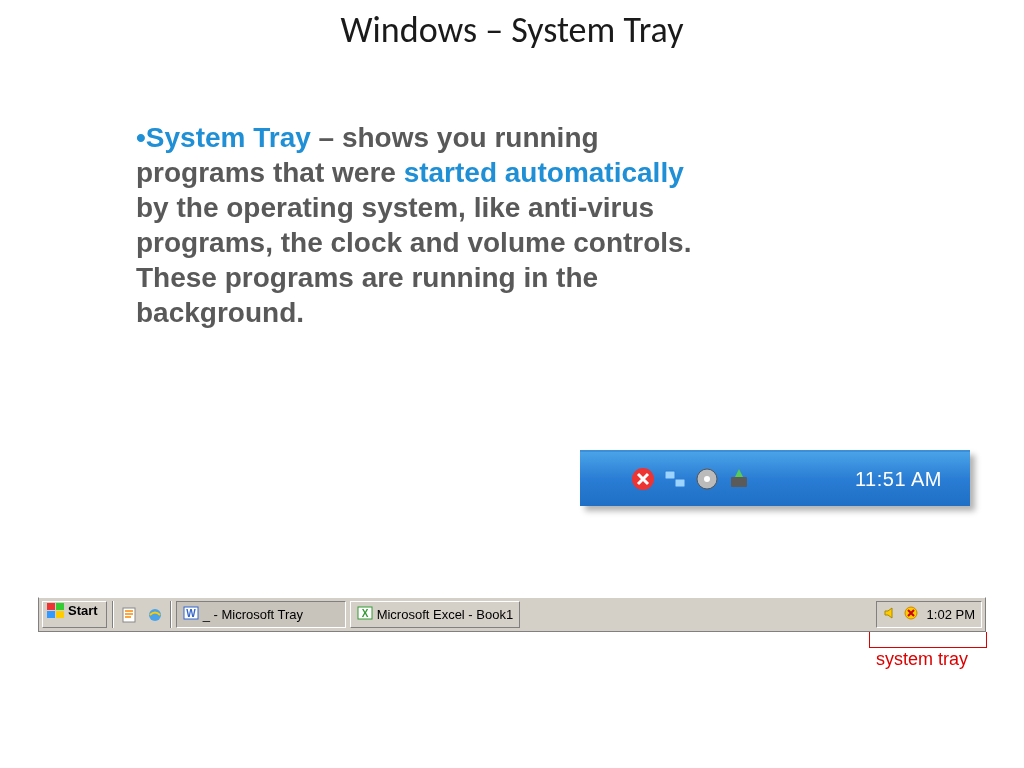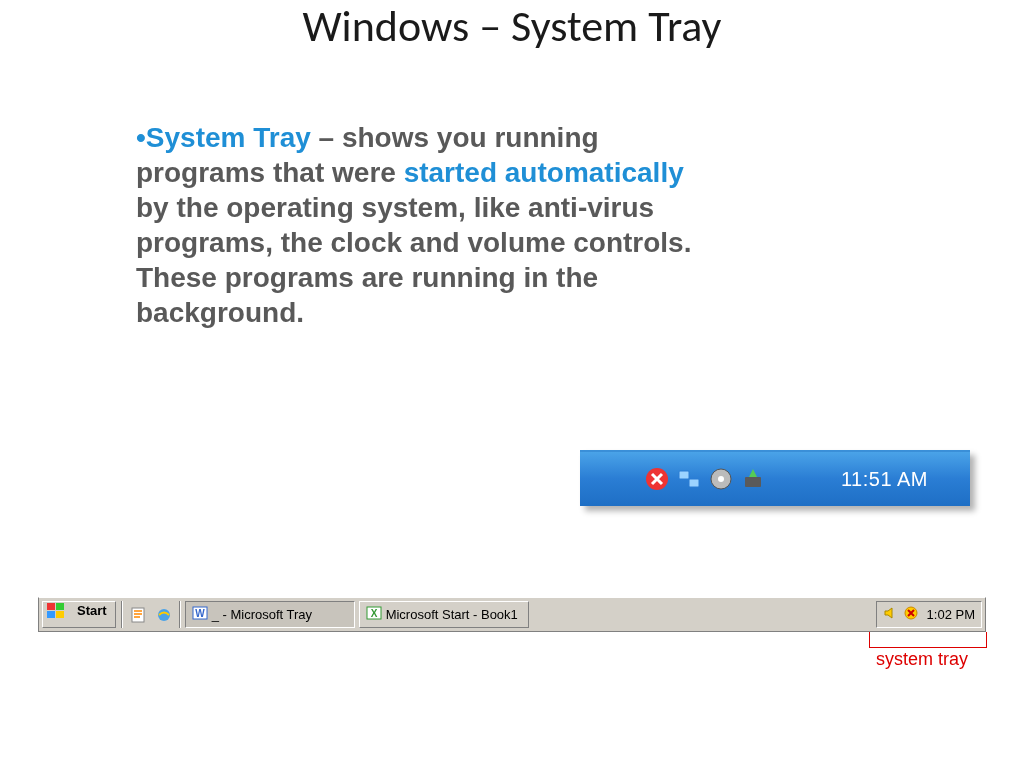--- a/index.html
+++ b/index.html
@@ -6,24 +6,24 @@
   body {
     width: 1024px;
     height: 768px;
     background: white;
     font-family: Calibri, Arial, sans-serif;
     position: relative;
     overflow: hidden;
   }
   .title {
     text-align: center;
-    font-size: 44px;
+    font-size: 36px;
     font-weight: 400;
     color: #1a1a1a;
-    padding-top: 2px;
+    padding-top: 11px;
     line-height: 1.1;
     width: 560px;
     margin: 0 auto;
   }
   .body-text {
     position: absolute;
     top: 120px;
     left: 136px;
     width: 560px;
     font-family: Arial, sans-serif;
@@ -43,21 +43,21 @@
     position: absolute;
     top: 450px;
     left: 580px;
     width: 390px;
     height: 56px;
     background: linear-gradient(to bottom, #4aa3e8 0%, #2a7dd4 50%, #1e6fc5 100%);
     border-top: 2px solid #3a8fd8;
     box-shadow: 5px 5px 6px rgba(0,0,0,0.3);
     display: flex;
     align-items: center;
-    padding: 0 24px;
+    padding: 0 10px;
   }
   .xp-tray-icons {
     display: flex;
     align-items: center;
     gap: 6px;
     margin-left: 40px;
   }
   .xp-icon {
     width: 26px;
     height: 26px;
@@ -89,21 +89,21 @@
   }
   .start-btn {
     height: 27px;
     padding: 0 8px 8px 4px;
     margin: 0 3px;
     background: #d4d0c8;
     border: 1px solid;
     border-color: #fff #808080 #808080 #fff;
     display: flex;
     align-items: center;
-    gap: 12px;
+    gap: 3px;
     font-weight: bold;
     color: #000;
   }
   .win-logo {
     width: 18px;
     height: 16px;
     display: inline-block;
   }
   .sep {
     width: 2px;
@@ -248,21 +248,21 @@
     </span>
     <span>_ - Microsoft Tray</span>
   </div>
   <div class="task-btn">
     <span>
       <svg class="small-icon" viewBox="0 0 16 16">
           <rect x="1" y="2" width="14" height="12" fill="#fff" stroke="#393"></rect>
           <text x="8" y="12" font-size="10" font-weight="bold" fill="#393" text-anchor="middle" font-family="Arial">X</text>
         </svg>
     </span>
-    <span>Microsoft Start - Book1</span>
+    <span>Microsoft Excel - Book1</span>
   </div>
 
   <div class="tray-area">
     <span>
       <svg class="small-icon" viewBox="0 0 16 16">
           <path d="M2 6v4h3l4 3V3L5 6z" fill="#fc0" stroke="#a80"></path>
         </svg>
     </span>
     <span>
       <svg class="small-icon" viewBox="0 0 16 16">

